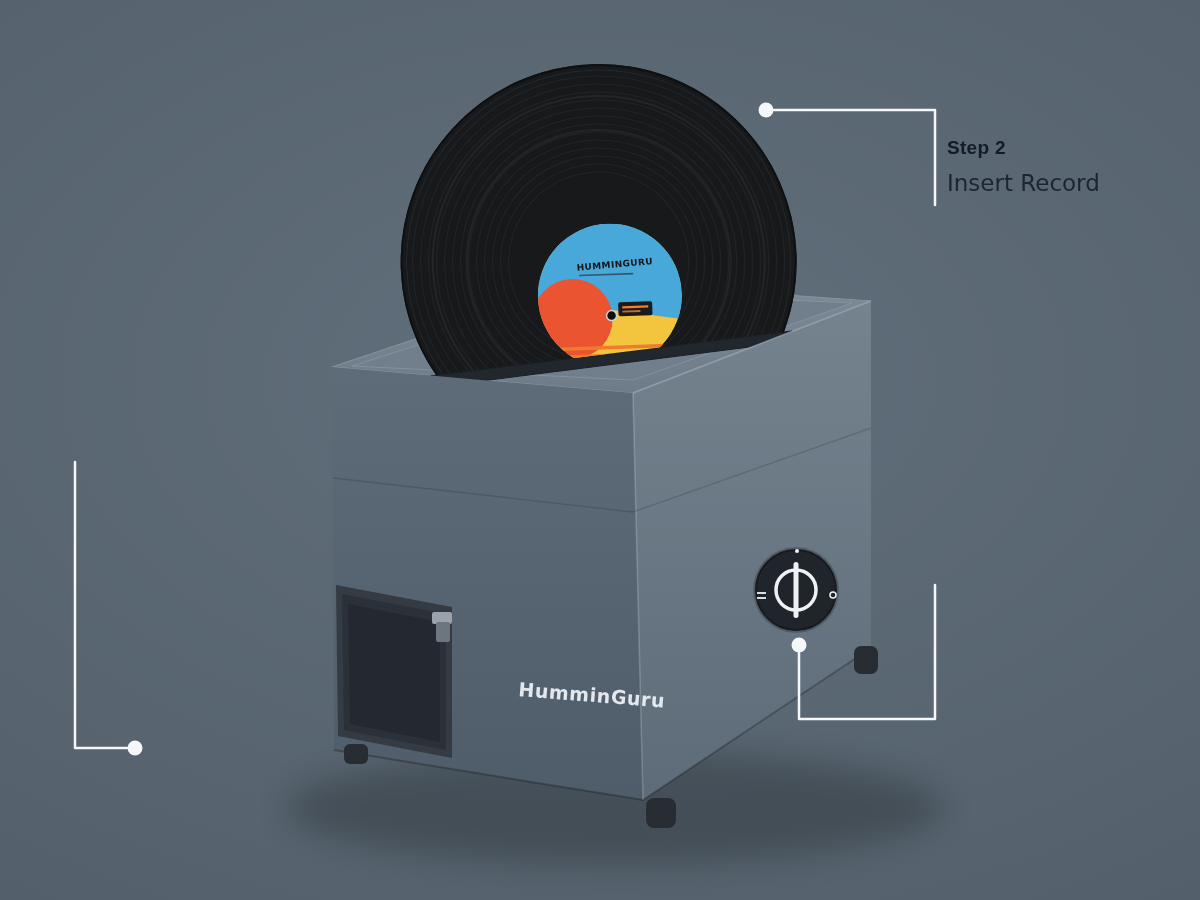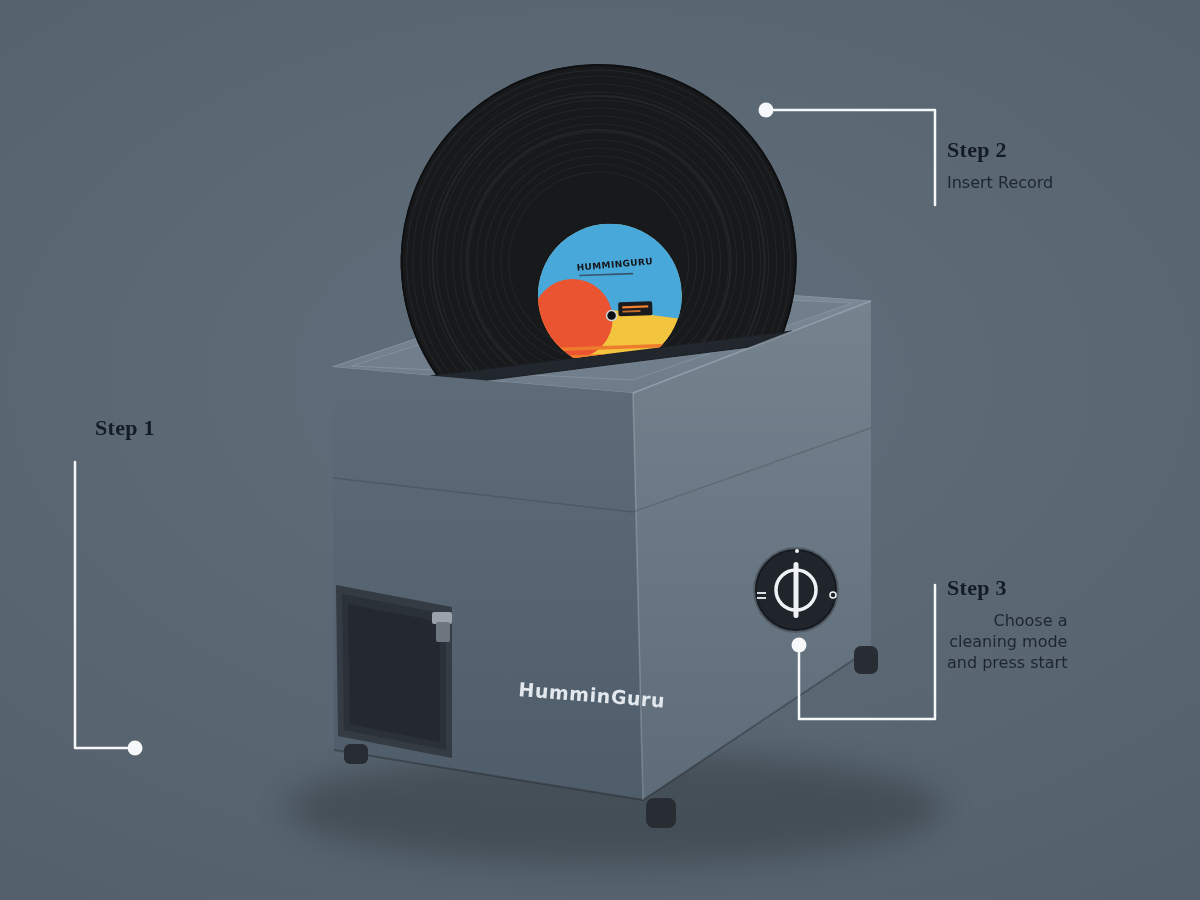--- a/index.html
+++ b/index.html
@@ -6,27 +6,27 @@
   #canvas{
     position:relative;
     width:1200px;height:900px;
     overflow:hidden;
     background:radial-gradient(120% 100% at 50% 42%, #616f7c 0%, #57646f 55%, #4c5964 100%);
     font-family:"DejaVu Sans", sans-serif;
   }
   #scene{position:absolute;left:0;top:0;width:1200px;height:900px;}
   .step{position:absolute;}
   .step-title{
-    font-family:Liberation Serif, serif;
-    font-weight:700;font-size:22px;color:#131b24;letter-spacing:.3px;
+    font-family:Liberation Sans, sans-serif;
+    font-weight:700;font-size:19px;color:#131b24;letter-spacing:.3px;
   }
   .step-desc{
     margin-top:9px;
     font-family:"DejaVu Sans", sans-serif;
-    font-size:16px;color:#1d2530;line-height:1.32;white-space:pre-line;text-align:right;
+    font-size:23px;color:#1d2530;line-height:1.32;white-space:pre-line;
   }
 </style>
 </head>
 <body>
 
 <div id="canvas">
 
   <svg id="scene" viewBox="0 0 1200 900">
     <defs>
       <filter id="softblur" x="-50%" y="-50%" width="200%" height="200%">
@@ -145,28 +145,21 @@
       <polyline points="75,462 75,748 127,748"></polyline>
       <polyline points="774,110 935,110 935,205"></polyline>
       <polyline points="799,653 799,719 935,719 935,585"></polyline>
     </g>
     <circle cx="135" cy="748" r="7.5" fill="#f5f7f8"></circle>
     <circle cx="766" cy="110" r="7.5" fill="#f5f7f8"></circle>
     <circle cx="799" cy="645" r="7.5" fill="#f5f7f8"></circle>
   </svg>
 
   <div class="step" style="left:95px;top:415px;">
-    <div class="step-title">Step 1</div>
   </div>
 
   <div class="step" style="left:947px;top:137px;">
     <div class="step-title">Step 2</div>
     <div class="step-desc">Insert Record</div>
   </div>
 
-  <div class="step" style="left:947px;top:575px;">
-    <div class="step-title">Step 3</div>
-    <div class="step-desc">Choose a
-cleaning mode
-and press start</div>
-  </div>
 
 </div>
 
 </body></html>

